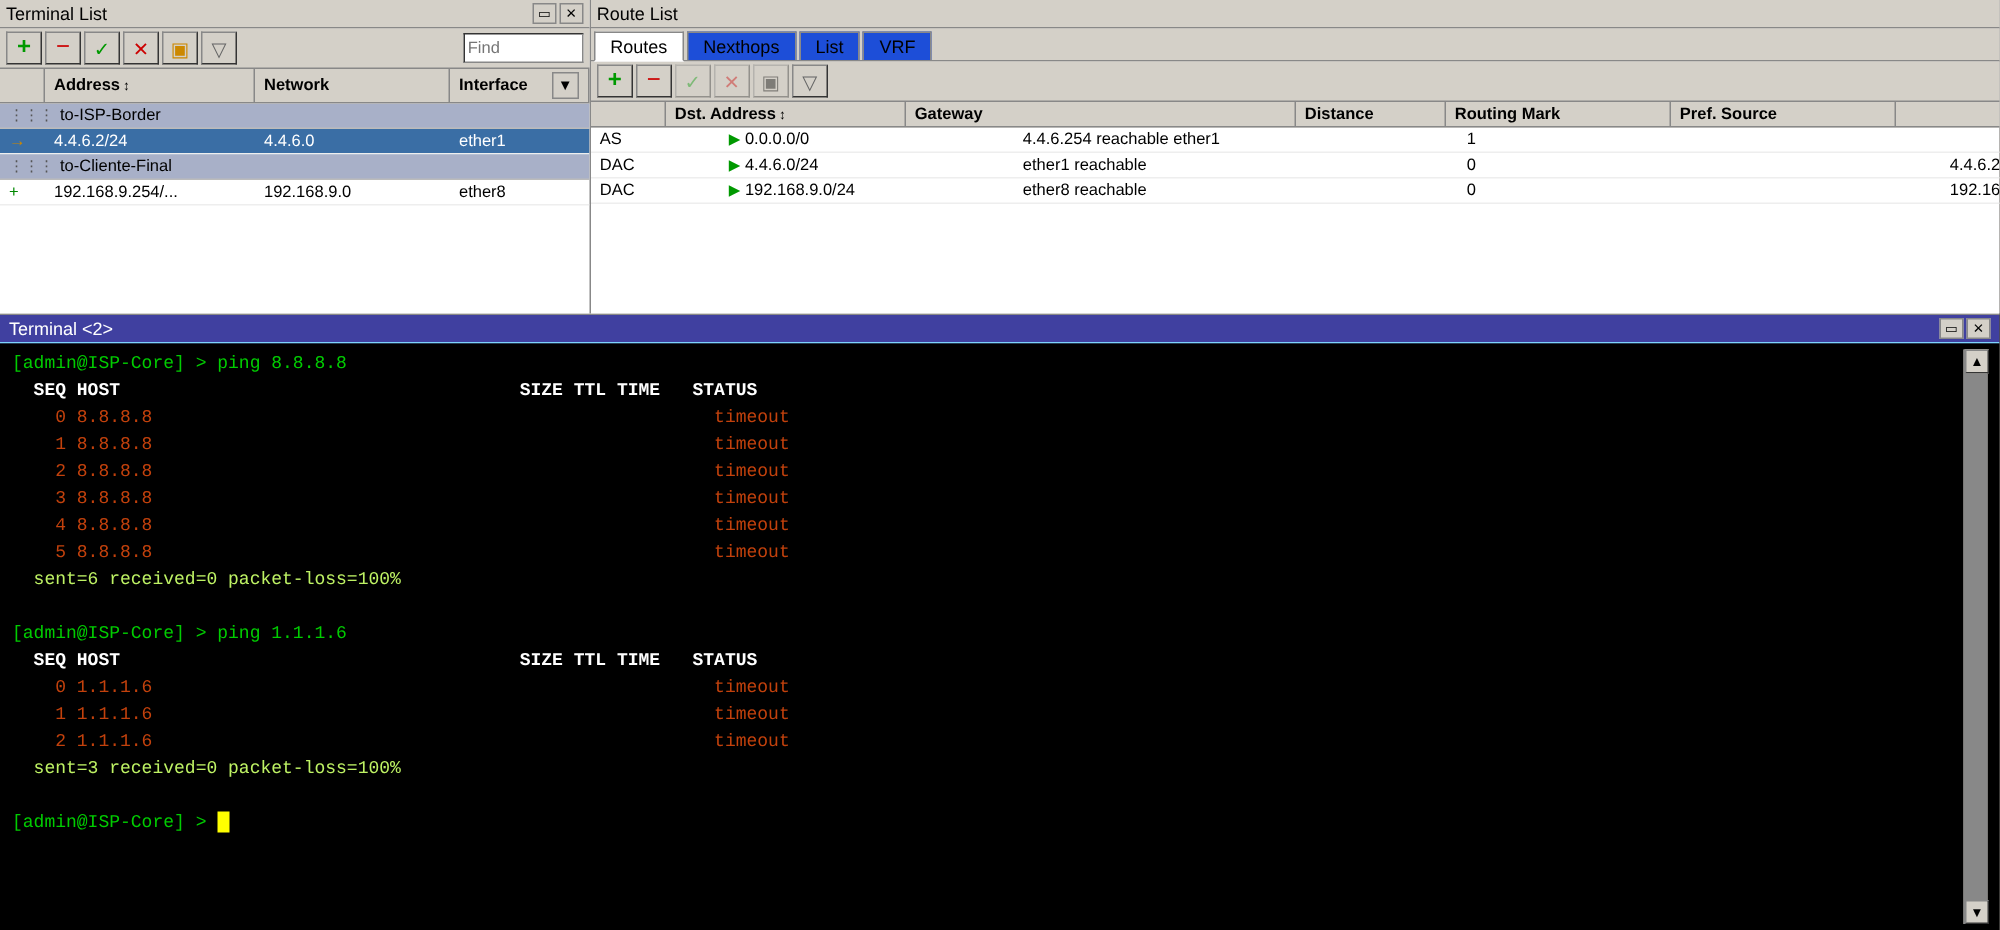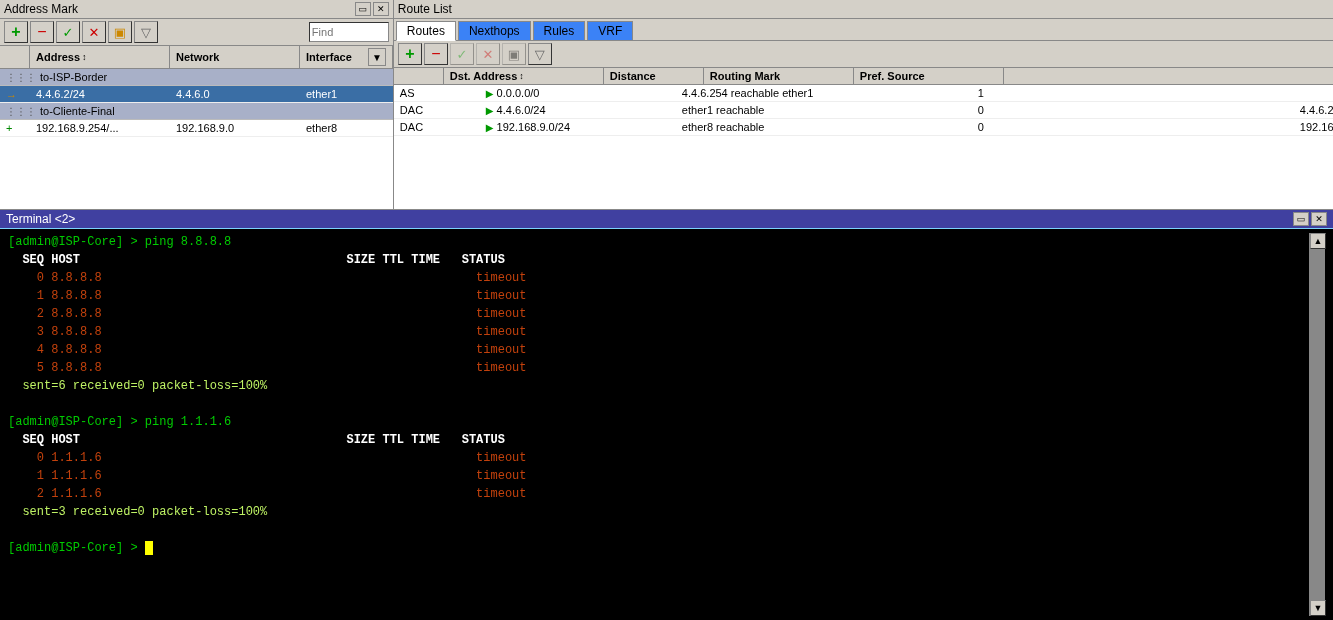--- a/index.html
+++ b/index.html
@@ -27,21 +27,21 @@
     .table-body { flex: 1; overflow-y: auto; }
     .group-row { background: #a8b0c8; padding: 2px 6px; font-size: 11px; color: #000; border-bottom: 1px solid #bbb; display: flex; align-items: center; gap: 4px; }
     .group-icon { color: #555; font-size: 10px; }
     .data-row { display: flex; align-items: center; border-bottom: 1px solid #eee; }
     .data-row.selected { background: #3a6ea5; color: #fff; }
     .dc-cell { padding: 2px 6px; font-size: 11px; flex-shrink: 0; overflow: hidden; text-overflow: ellipsis; white-space: nowrap; }
 
     
     .route-list-panel { flex: 1; display: flex; flex-direction: column; background: #fff; }
     .route-tabs { display: flex; background: #d4d0c8; border-bottom: 1px solid #888; padding: 2px 2px 0 2px; }
-    .route-tab { padding: 2px 10px; border: 1px solid #888; border-bottom: none; background: #3b82f6; cursor: pointer; font-size: 12px; margin-right: 2px; }
+    .route-tab { padding: 2px 10px; border: 1px solid #888; border-bottom: none; background: #1d4ed8; cursor: pointer; font-size: 12px; margin-right: 2px; }
     .route-tab.active { background: #fff; border-bottom: 1px solid #fff; margin-bottom: -1px; z-index: 1; }
 
     .route-toolbar { background: #d4d0c8; border-bottom: 1px solid #888; padding: 2px 4px; display: flex; align-items: center; gap: 2px; }
     .rt-btn { width: 24px; height: 22px; background: #d4d0c8; border: 1px outset #888; cursor: pointer; display: flex; align-items: center; justify-content: center; font-size: 13px; }
     .rt-btn.disabled { opacity: 0.4; cursor: default; }
 
     .route-table-header { display: flex; background: #d4d0c8; border-bottom: 1px solid #888; }
     .rth-cell { padding: 2px 6px; font-size: 11px; border-right: 1px solid #888; font-weight: bold; cursor: pointer; display: flex; align-items: center; gap: 2px; flex-shrink: 0; }
 
     .route-table-body { flex: 1; overflow-y: auto; }
@@ -81,21 +81,21 @@
   </style>
 </head>
 <body>
 
 <div class="main-container">
 
   <div class="top-row">
 
     <div class="address-list-panel">
       <div class="panel-title-bar">
-        <span class="panel-title">Address Mark</span>
+        <span class="panel-title">Terminal List</span>
         <div class="title-buttons">
           <button class="title-btn">▭</button>
           <button class="title-btn">✕</button>
         </div>
       </div>
       <div class="toolbar">
         <button class="tb-btn" title="Add" style="color:#009900;font-weight:bold;font-size:16px;">+</button>
         <button class="tb-btn" title="Remove" style="color:#cc0000;font-size:16px;">−</button>
         <button class="tb-btn" title="Enable" style="color:#009900;">✓</button>
         <button class="tb-btn" title="Disable" style="color:#cc0000;">✕</button>
@@ -138,34 +138,35 @@
       </div>
     </div>
 
     <div class="route-list-panel">
       <div class="panel-title-bar">
         <span class="panel-title">Route List</span>
       </div>
       <div class="route-tabs">
         <div class="route-tab active">Routes</div>
         <div class="route-tab">Nexthops</div>
-        <div class="route-tab">Rules</div>
+        <div class="route-tab">List</div>
         <div class="route-tab">VRF</div>
       </div>
       <div class="route-toolbar">
         <button class="rt-btn" style="color:#009900;font-weight:bold;font-size:16px;">+</button>
         <button class="rt-btn" style="color:#cc0000;font-size:16px;">−</button>
         <button class="rt-btn disabled" style="color:#009900;">✓</button>
         <button class="rt-btn disabled" style="color:#cc0000;">✕</button>
         <button class="rt-btn disabled">▣</button>
         <button class="rt-btn" style="color:#666;">▽</button>
       </div>
       <div class="route-table-header">
         <div class="rth-cell rcol-flag"></div>
         <div class="rth-cell rcol-dst">Dst. Address <span style="font-size:9px;">↕</span></div>
+        <div class="rth-cell rcol-gw">Gateway</div>
         <div class="rth-cell rcol-dist">Distance</div>
         <div class="rth-cell rcol-mark">Routing Mark</div>
         <div class="rth-cell rcol-src">Pref. Source</div>
       </div>
       <div class="route-table-body">
         <div class="route-data-row">
           <div class="rdc-cell rcol-flag">AS</div>
           <div class="rdc-cell rcol-dst"><span style="color:#009900;font-size:10px;">▶</span> 0.0.0.0/0</div>
           <div class="rdc-cell rcol-gw">4.4.6.254 reachable ether1</div>
           <div class="rdc-cell rcol-dist">1</div>

